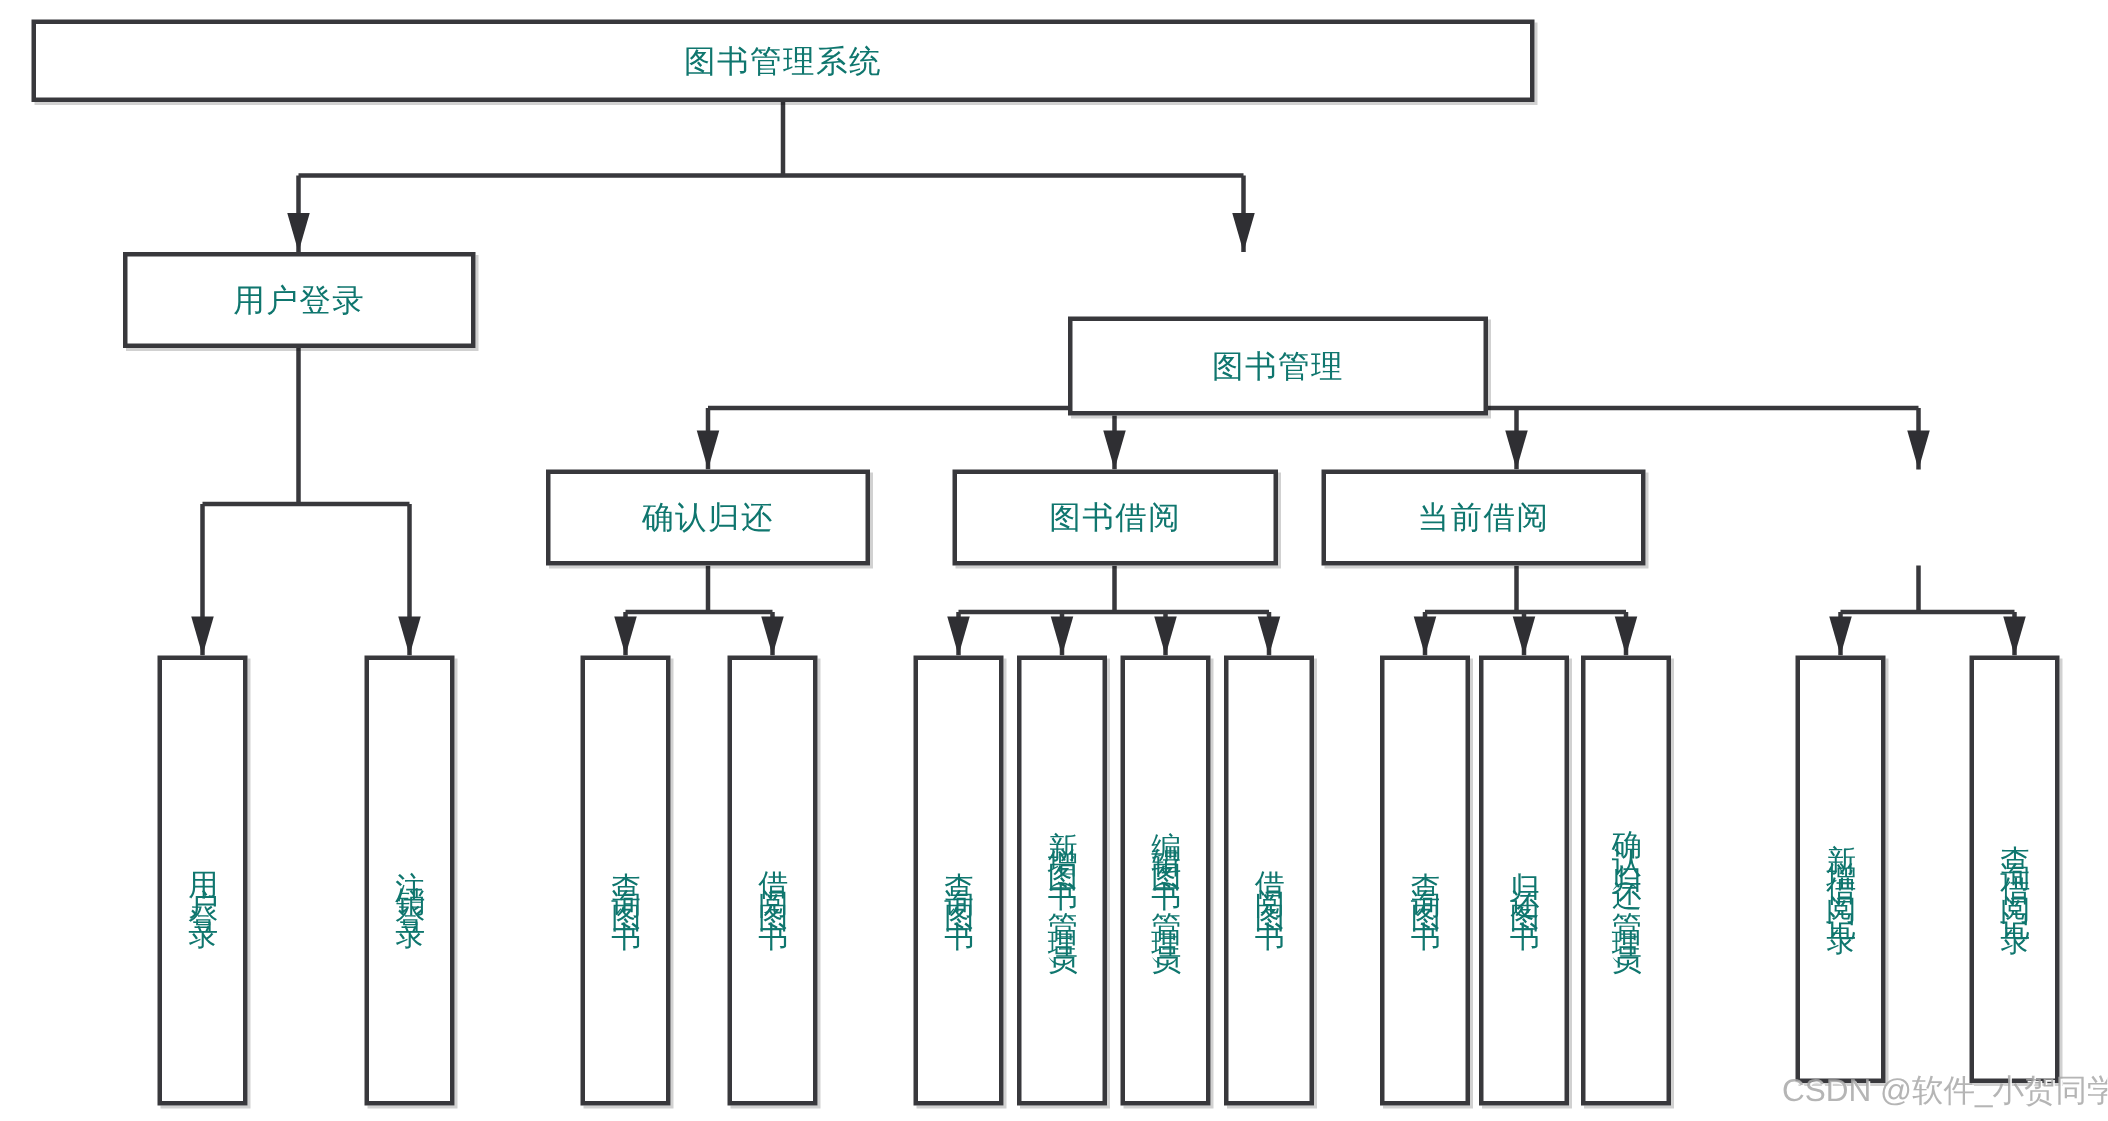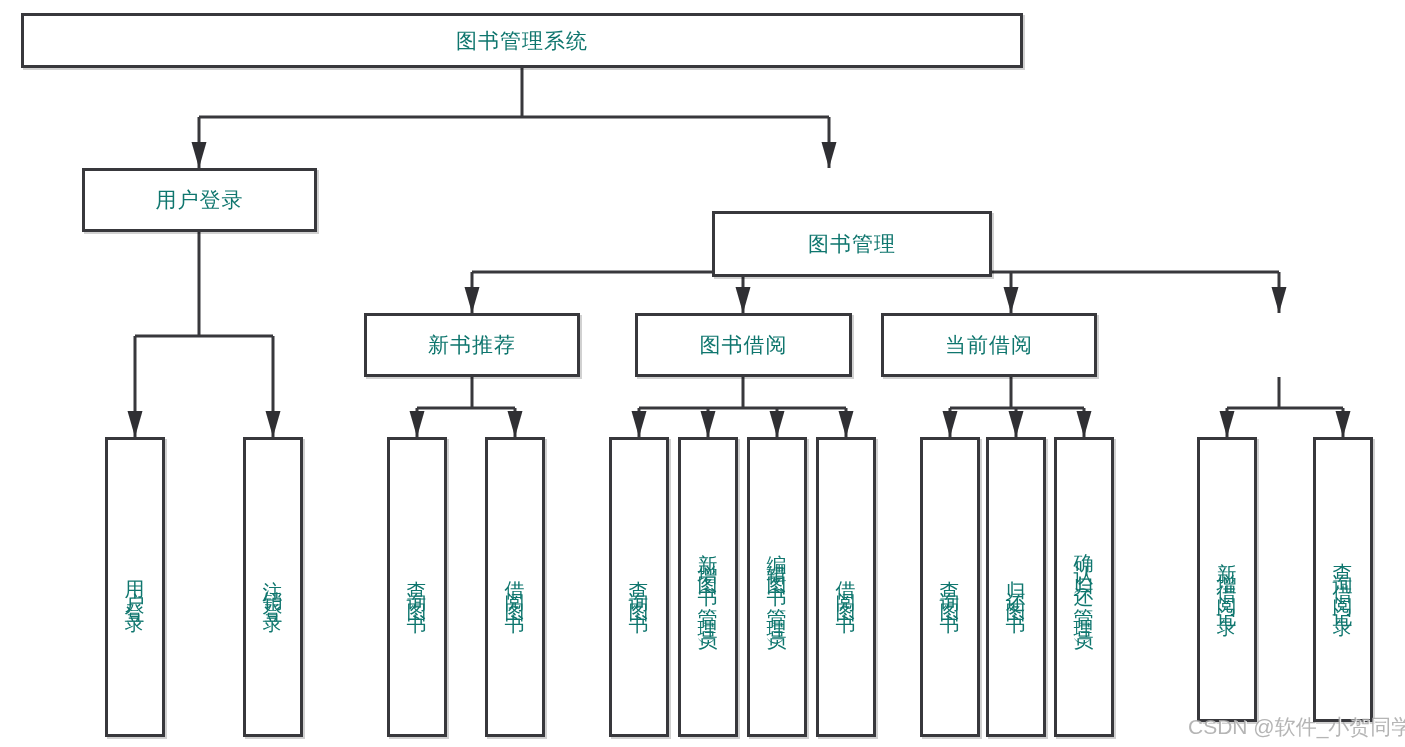--- a/index.html
+++ b/index.html
@@ -95,21 +95,21 @@
       <polygon points="1219.5,411 1234.5,411 1227,437"></polygon>
       <polygon points="1335.5,411 1350.5,411 1343,437"></polygon>
     </g>
   </svg>
 
   <div class="box h-box" style="left:21px; top:13px; width:1002px; height:55px;">图书管理系统</div>
 
   <div class="box h-box" style="left:82px; top:168px; width:235px; height:64px;">用户登录</div>
   <div class="box h-box" style="left:712px; top:168px; width:280px; height:66px;margin-top:43px;">图书管理</div>
 
-  <div class="box h-box" style="left:364px; top:313px; width:216px; height:64px;">新书推荐</div>
+  <div class="box h-box" style="left:364px; top:313px; width:216px; height:64px;">确认归还</div>
   <div class="box h-box" style="left:635px; top:313px; width:217px; height:64px;">图书借阅</div>
   <div class="box h-box" style="left:881px; top:313px; width:216px; height:64px;">当前借阅</div>
 
   <div class="box v-box" style="left:105px; top:437px; width:60px; height:300px;">用户登录</div>
   <div class="box v-box" style="left:243px; top:437px; width:60px; height:300px;">注销登录</div>
   <div class="box v-box" style="left:387px; top:437px; width:60px; height:300px;">查询图书</div>
   <div class="box v-box" style="left:485px; top:437px; width:60px; height:300px;">借阅图书</div>
   <div class="box v-box" style="left:609px; top:437px; width:60px; height:300px;">查询图书</div>
   <div class="box v-box" style="left:678px; top:437px; width:60px; height:300px;">新增图书（管理员）</div>
   <div class="box v-box" style="left:747px; top:437px; width:60px; height:300px;">编辑图书（管理员）</div>

